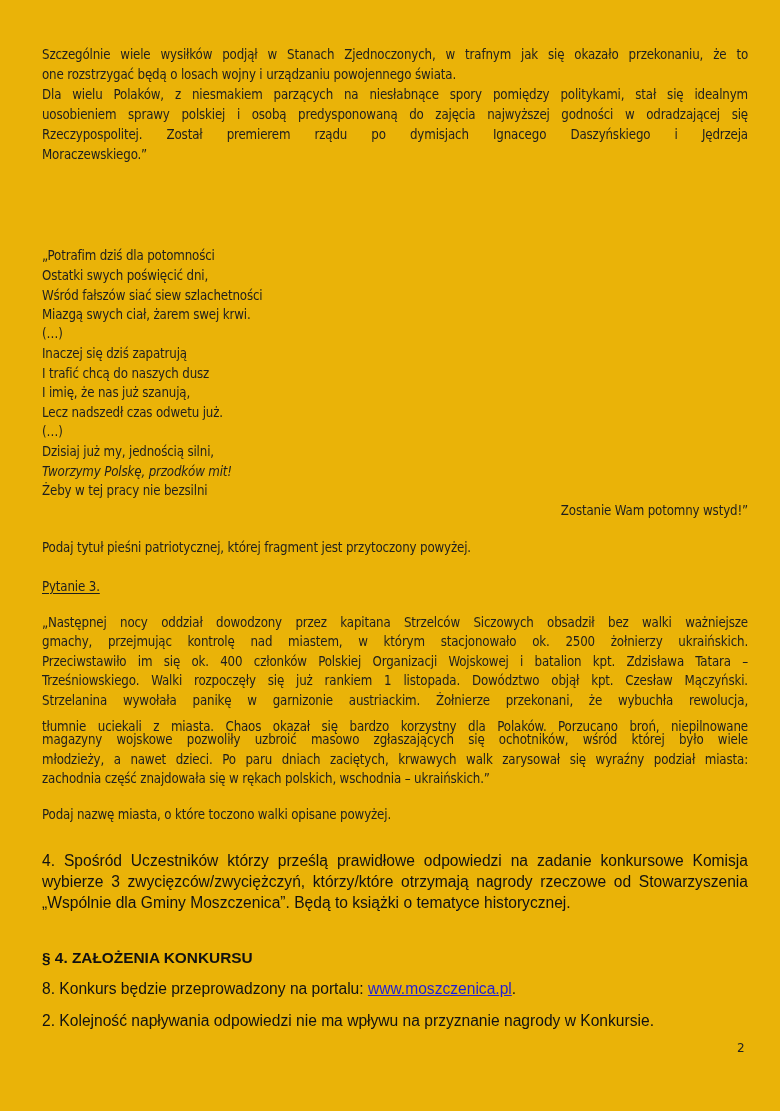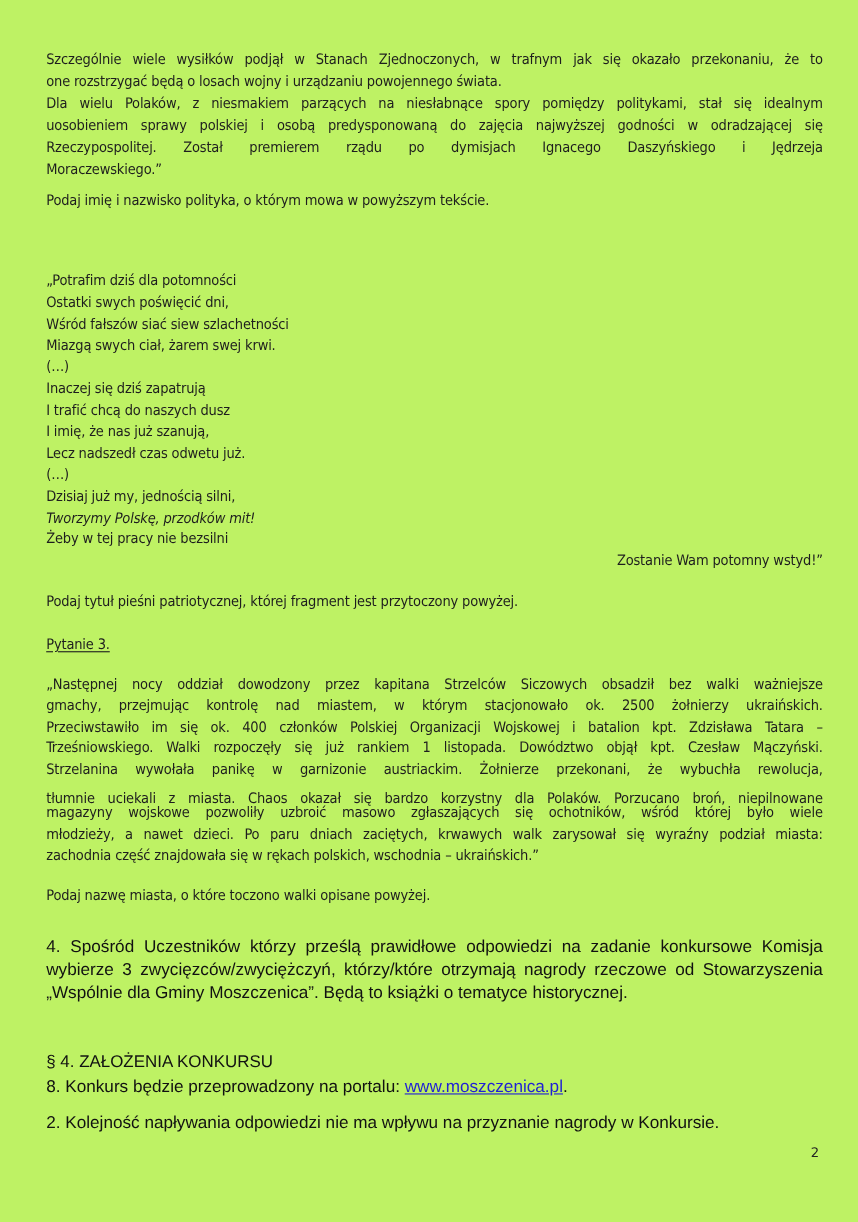--- a/index.html
+++ b/index.html
@@ -1,51 +1,50 @@
 <!DOCTYPE html>
 <html><head>
   <meta charset="utf-8">
   <style>
     html, body { margin: 0; padding: 0; background: #ffffff; }
     body { width: 780px; height: 1111px; position: relative; overflow: hidden; color: #1a1a1a; }
-    .page { position: absolute; left: 0; top: 0; width: 780px; height: 1111px; background: #bef264; }
+    .page { position: absolute; left: 0; top: 0; width: 780px; height: 1111px; background: #eab308; }
     .line {
       position: absolute; left: 42px; width: 706px; white-space: nowrap;
       font-family: "DejaVu Sans Condensed", "DejaVu Sans", sans-serif;
       font-size: 13.2px; line-height: 20px; letter-spacing: -0.15px; color: #1e1e1e;
     }
     .just { text-align: justify; text-align-last: justify; white-space: normal; }
     .under { text-decoration: underline; text-underline-offset: 2px; }
     .arial {
       position: absolute; left: 42px; width: 706px;
       font-family: "Liberation Sans", sans-serif; font-size: 15.6px; line-height: 21px; color: #111;
     }
     .arial.just { white-space: normal; }
-    .heading { font-weight: normal; font-size: 15.4px; margin-top: 8px; }
+    .heading { font-weight: bold; font-size: 15.4px; }
     .link { color: #1f1fd6; text-decoration: underline; }
     .pagenum {
       position: absolute; left: 737px; top: 1041px; font-family: "DejaVu Sans", sans-serif;
       font-size: 12px; color: #222;
     }
   </style>
 </head>
 <body>
 
 <div class="page">
 
   <div>
     <div class="line just" style="top:45px;">Szczególnie wiele wysiłków podjął w Stanach Zjednoczonych, w trafnym jak się okazało przekonaniu, że to</div>
     <div class="line" style="top:65px;">one rozstrzygać będą o losach wojny i urządzaniu powojennego świata.</div>
     <div class="line just" style="top:85px;">Dla wielu Polaków, z niesmakiem parzących na niesłabnące spory pomiędzy politykami, stał się idealnym</div>
     <div class="line just" style="top:105px;">uosobieniem sprawy polskiej i osobą predysponowaną do zajęcia najwyższej godności w odradzającej się</div>
     <div class="line just" style="top:125px;">Rzeczypospolitej. Został premierem rządu po dymisjach Ignacego Daszyńskiego i Jędrzeja</div>
     <div class="line" style="top:145px;">Moraczewskiego.”</div>
   </div>
 
-  <div class="line" style="top:173px;">Podaj imię i nazwisko polityka, o którym mowa w powyższym tekście.</div>
 
   <div>
     <div class="line" style="top:246px;">„Potrafim dziś dla potomności</div>
     <div class="line" style="top:266px;">Ostatki swych poświęcić dni,</div>
     <div class="line" style="top:286px;">Wśród fałszów siać siew szlachetności</div>
     <div class="line" style="top:305px;">Miazgą swych ciał, żarem swej krwi.</div>
     <div class="line" style="top:324px;">(…)</div>
     <div class="line" style="top:344px;">Inaczej się dziś zapatrują</div>
     <div class="line" style="top:364px;">I trafić chcą do naszych dusz</div>
     <div class="line" style="top:383px;">I imię, że nas już szanują,</div>

